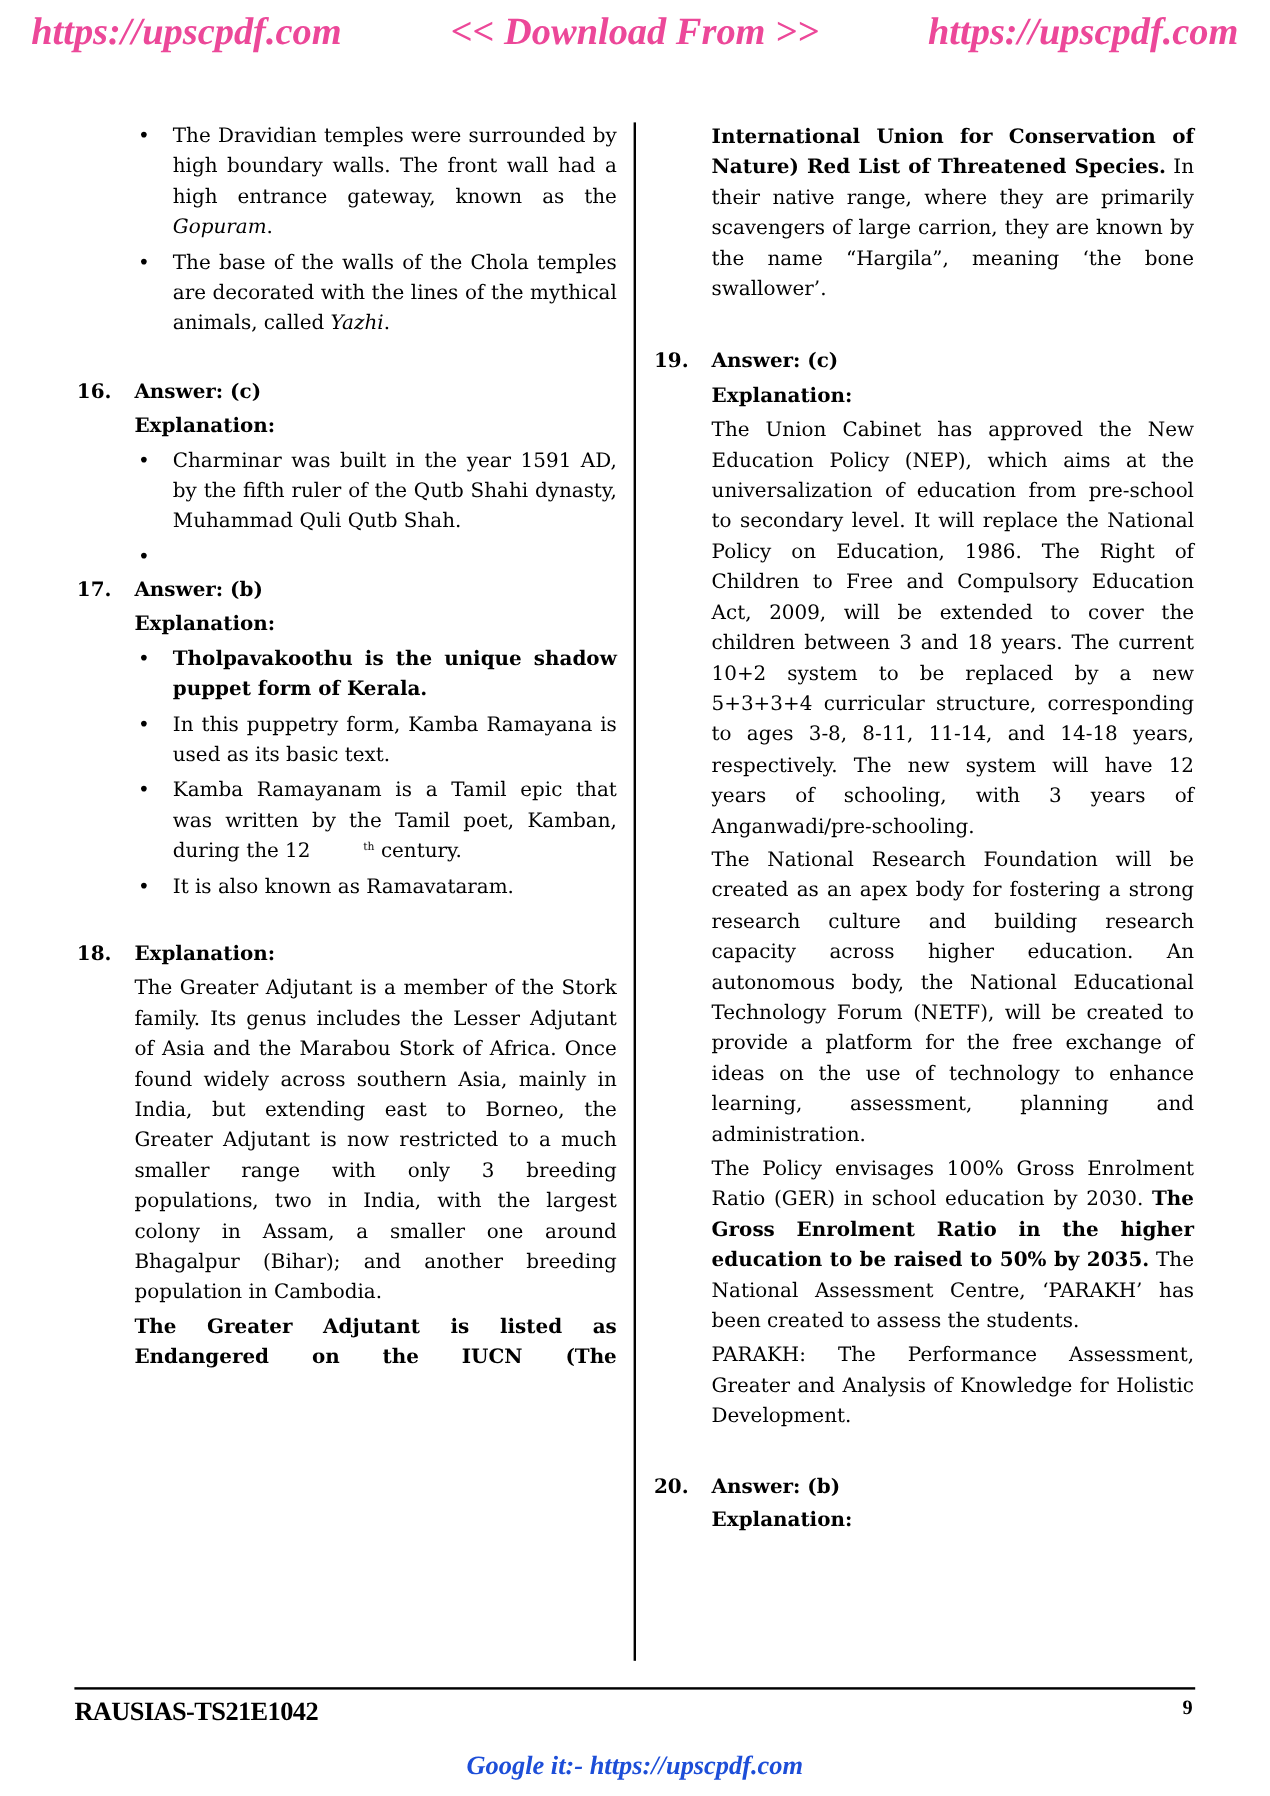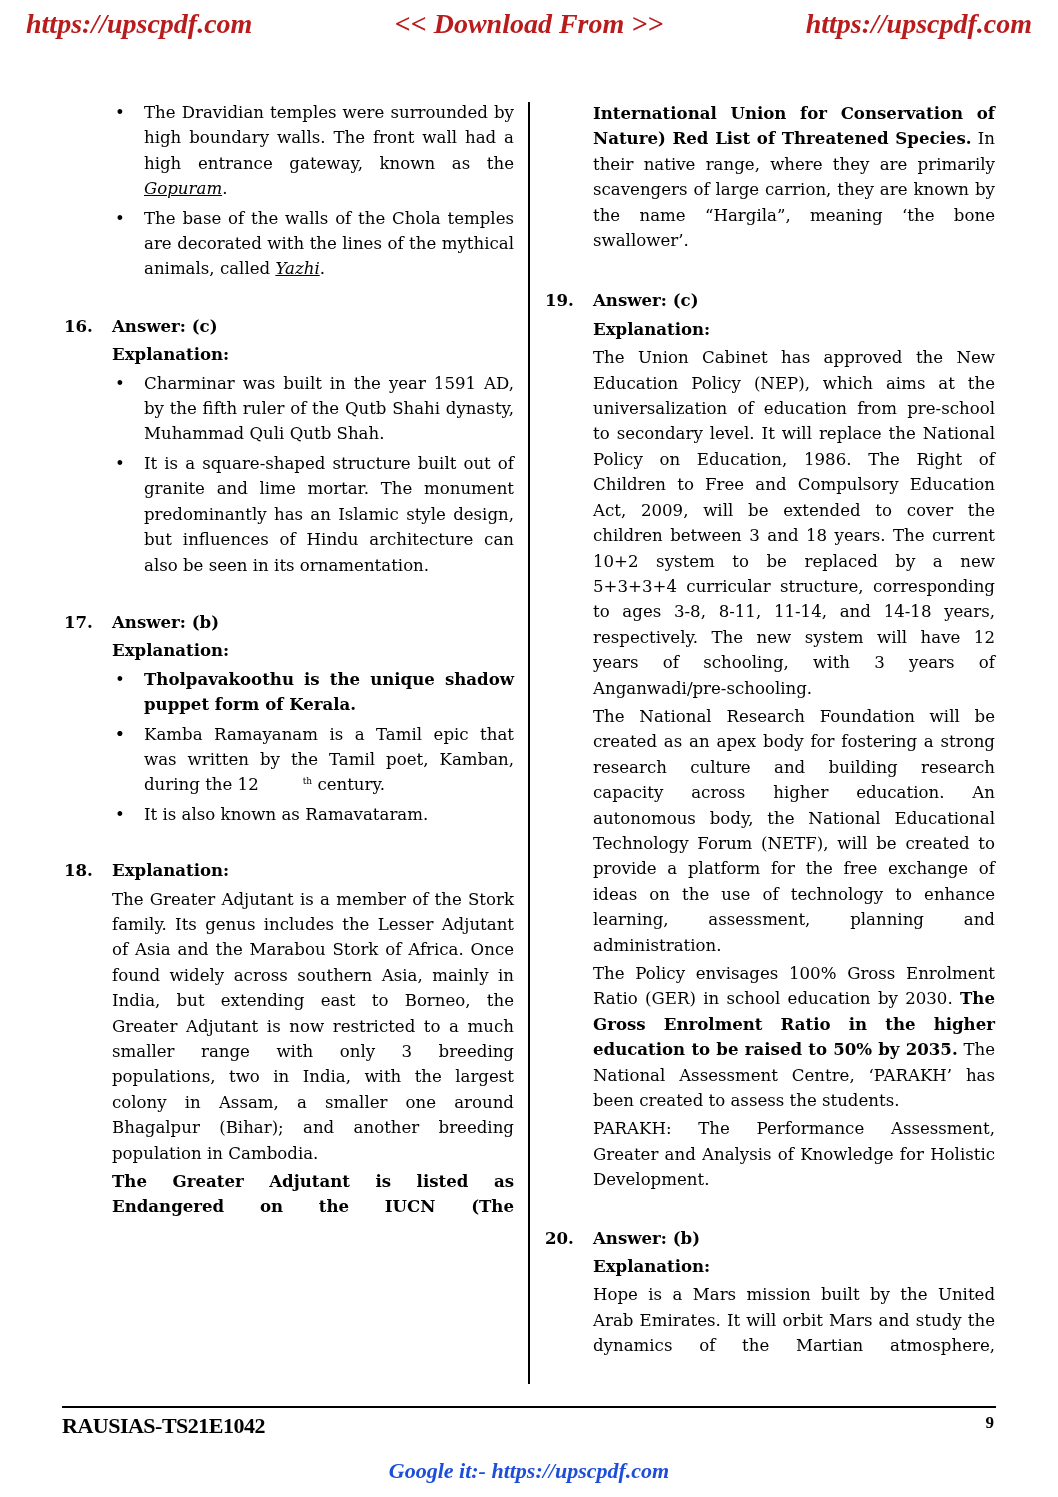--- a/index.html
+++ b/index.html
@@ -1,36 +1,36 @@
 <!DOCTYPE html>
 <html><head>
 <meta charset="utf-8">
 <style>
   html, body { margin: 0; padding: 0; background: #ffffff; }
   body { width: 1058px; height: 1497px; position: relative; overflow: hidden;
          font-family: "DejaVu Serif", serif; color: #000; }
   .wm { position: absolute; top: 8px; font-family: "Liberation Serif", serif;
-        font-style: italic; font-weight: bold; color: #b91c1c; font-size: 28px; }
+        font-style: italic; font-weight: bold; color: #ec4899; font-size: 32px; }
   .wm-left { left: 26px; }
   .wm-center { left: 0; right: 0; text-align: center; }
   .wm-right { right: 26px; }
   .col { position: absolute; top: 100px; font-size: 16.6px; line-height: 25.4px; }
   .col-left { left: 64px; width: 450px; }
   .col-right { left: 545px; width: 450px; top: 101px; }
   .divider { position: absolute; left: 528px; top: 102px; width: 2px; height: 1282px; background: #000; }
   .q { position: relative; padding-left: 48px; margin-bottom: 0; }
   .qnum { position: absolute; left: 0; top: 0; font-weight: bold; text-align: right; }
   .ans { font-weight: bold; }
   .expl { font-weight: bold; margin-top: 3px; }
   ul.bl { list-style: none; margin: 3px 0 0 0; padding: 0; }
   ul.bl li { position: relative; padding-left: 32px; text-align: justify; margin-bottom: 4px; }
   ul.bl li .dot { position: absolute; left: 3px; top: 0; }
   p.para { margin: 3px 0 3px 0; text-align: justify; }
   .b { font-weight: bold; }
-  .i { font-style: italic; text-decoration: underline; }
+  .i { font-style: italic; }
   sup { font-size: 9px; line-height: 0; margin-left: 44px; }
   .gap { height: 28px; }
   .footer-rule { position: absolute; left: 62px; width: 934px; top: 1406px; height: 2px; background: #000; }
   .footer-left { position: absolute; left: 62px; top: 1413px; font-family: "Liberation Serif", serif;
                  font-weight: bold; font-size: 22px; letter-spacing: -0.5px; }
   .footer-right { position: absolute; right: 64px; top: 1413px; font-family: "Liberation Serif", serif;
                   font-weight: bold; font-size: 17px; }
   .wm-bottom { position: absolute; top: 1458px; left: 0; right: 0; text-align: center;
                font-family: "Liberation Serif", serif; font-style: italic; font-weight: bold;
                color: #1d4ed8; font-size: 22px; }
@@ -59,33 +59,33 @@
   </div>
 
   <div class="gap"></div>
 
   <div class="q">
     <span class="qnum">16.</span>
     <div class="ans">Answer: (c)</div>
     <div class="expl">Explanation:</div>
     <ul class="bl">
       <li><span class="dot">•</span><span>Charminar was built in the year 1591 AD, by the fifth ruler of the Qutb Shahi dynasty, Muhammad Quli Qutb Shah.</span></li>
-      <li><span class="dot">•</span><span>It is a square-shaped structure built out of granite and lime mortar. The monument predominantly has an Islamic style design, but influences of Hindu architecture can also be seen in its ornamentation.</span></li>
+      <li><span class="dot">•</span></li>
     </ul>
   </div>
 
   <div class="gap"></div>
 
   <div class="q">
     <span class="qnum">17.</span>
     <div class="ans">Answer: (b)</div>
     <div class="expl">Explanation:</div>
     <ul class="bl">
       <li><span class="dot">•</span><span class="b">Tholpavakoothu is the unique shadow puppet form of Kerala.</span></li>
-      <li><span class="dot">•</span></li>
+      <li><span class="dot">•</span><span>In this puppetry form, Kamba Ramayana is used as its basic text.</span></li>
       <li><span class="dot">•</span><span>Kamba Ramayanam is a Tamil epic that was written by the Tamil poet, Kamban, during the 12</span><sup>th</sup><span> century.</span></li>
       <li><span class="dot">•</span><span>It is also known as Ramavataram.</span></li>
     </ul>
   </div>
 
   <div class="gap" style="height:24px"></div>
 
   <div class="q">
     <span class="qnum">18.</span>
     <div class="expl">Explanation:</div>
@@ -110,21 +110,20 @@
     <p class="para"><span>The Policy envisages 100% Gross Enrolment Ratio (GER) in school education by 2030. </span><span class="b">The Gross Enrolment Ratio in the higher education to be raised to 50% by 2035.</span><span> The National Assessment Centre, ‘PARAKH’ has been created to assess the students.</span></p>
     <p class="para">PARAKH: The Performance Assessment, Greater and Analysis of Knowledge for Holistic Development.</p>
   </div>
 
   <div class="gap" style="height:30px"></div>
 
   <div class="q">
     <span class="qnum">20.</span>
     <div class="ans">Answer: (b)</div>
     <div class="expl">Explanation:</div>
-    <p class="para" style="text-align-last: justify;">Hope is a Mars mission built by the United Arab Emirates. It will orbit Mars and study the dynamics of the Martian atmosphere,</p>
   </div>
 </div>
 
 <div class="footer-rule"></div>
 <div class="footer-left">RAUSIAS-TS21E1042</div>
 <div class="footer-right">9</div>
 
 <div class="wm-bottom">Google it:- https://upscpdf.com</div>
 
 </body></html>

